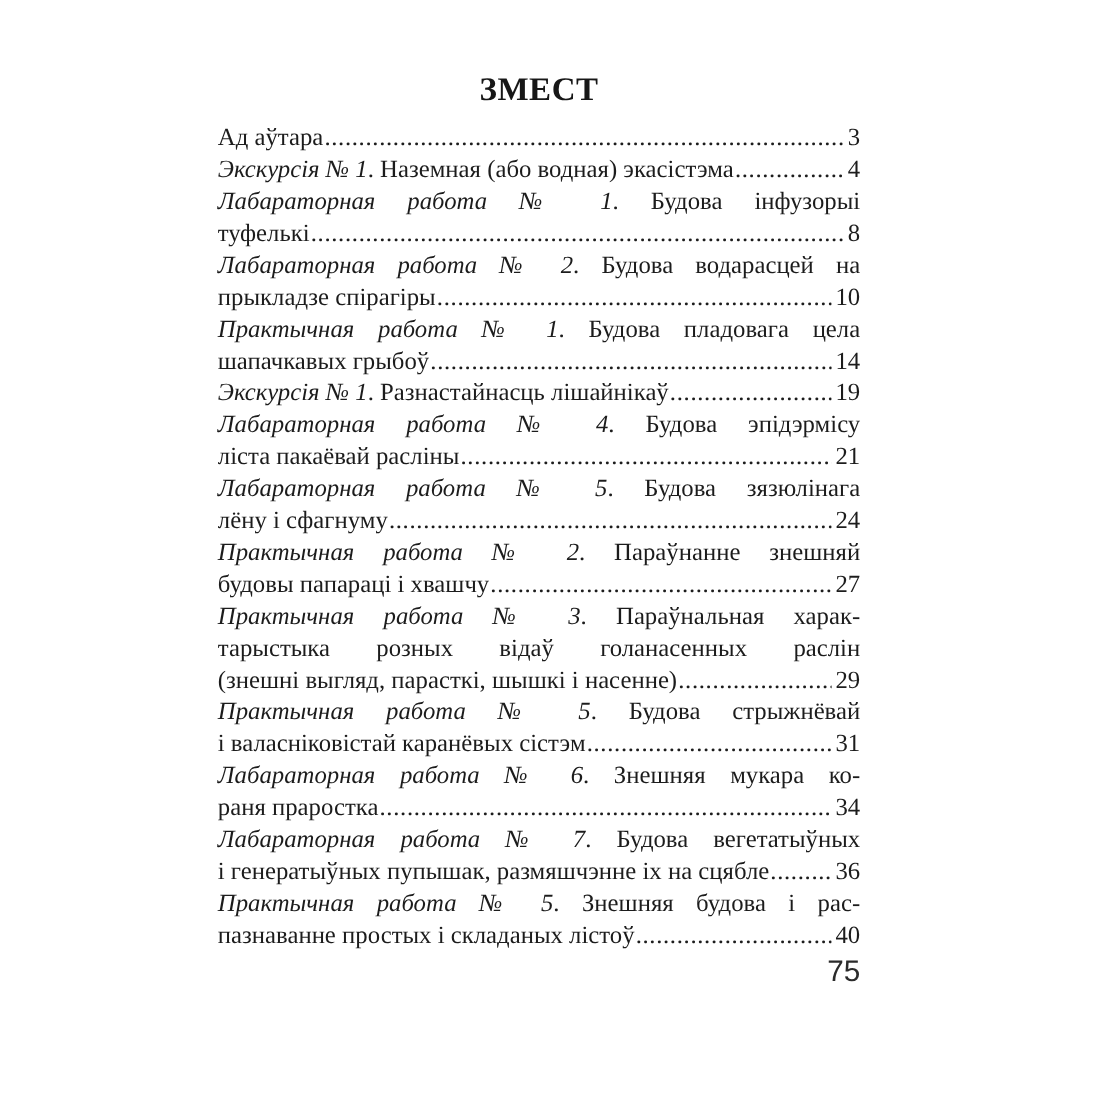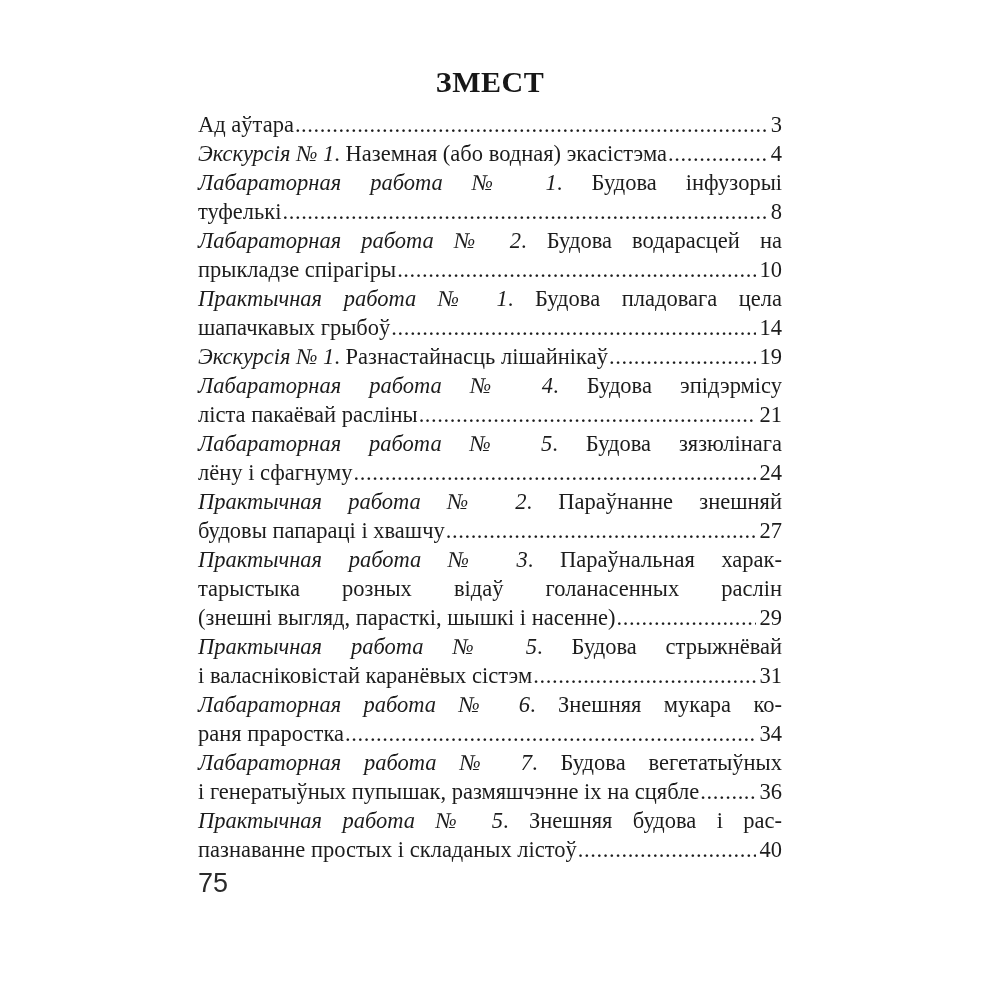--- a/index.html
+++ b/index.html
@@ -50,20 +50,21 @@
     white-space: nowrap;
     letter-spacing: 0.6px;
     padding-left: 1px;
   }
   .dots::after {
     content: "........................................................................................................................";
   }
   .pg { flex: 0 0 auto; padding-left: 4px; }
   .folio {
     margin-top: 6px;
+    text-align: right;
     font-family: "Liberation Sans", sans-serif;
     font-size: 27px;
     line-height: 27px;
     color: #2b2b2b;
   }
 </style>
 </head>
 <body>
 
 <div class="sheet">

